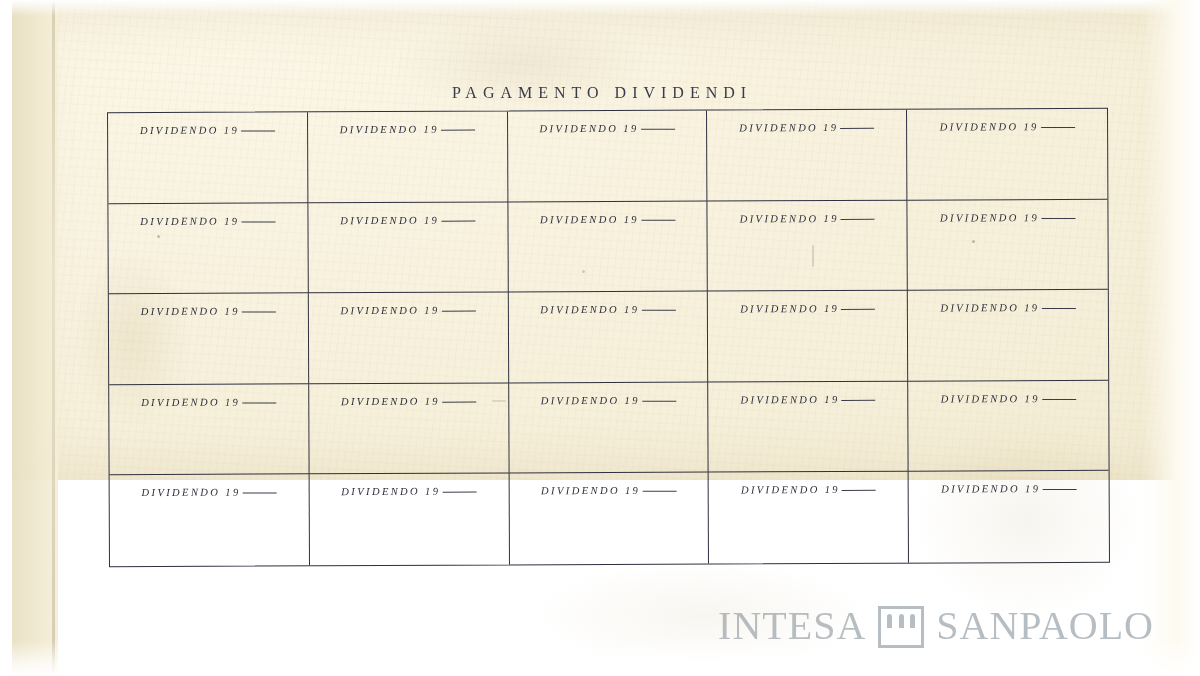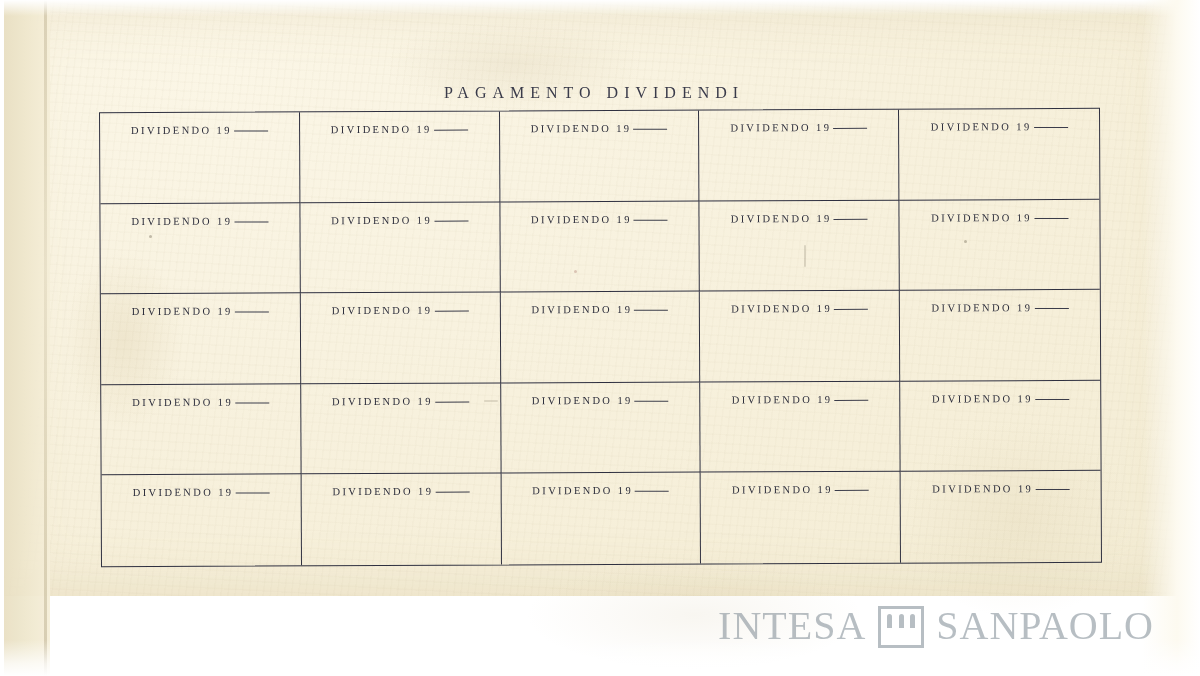--- a/index.html
+++ b/index.html
@@ -18,24 +18,24 @@
     position: relative;
     width: 1200px;
     height: 676px;
     background: #ffffff;
     overflow: hidden;
   }
 
   
   #paper {
     position: absolute;
-    left: 4px;
+    left: 12px;
     top: 0px;
     width: 1180px;
-    height: 596px;
+    height: 480px;
     background:
       radial-gradient(ellipse at 18% 12%, #fbf6e6 0%, #f8f2df 38%, #f6efd9 70%, #f3ecd4 100%);
     box-shadow: inset 0 0 60px rgba(190,170,120,0.25);
   }
 
   
   #left-edge {
     position: absolute;
     left: 0;
     top: 0;
@@ -114,20 +114,21 @@
     grid-template-rows: repeat(5, 1fr);
     background: transparent;
     transform: rotate(-0.25deg);
   }
   .cell {
     position: relative;
     border-right: 1.4px solid #2f3040;
     border-bottom: 1.4px solid #2f3040;
     box-sizing: border-box;
     padding: 12px 0 0 0;
+    font-style: italic;
   }
   .cell.last-col { border-right: none; }
   .cell.last-row { border-bottom: none; }
 
   .cell-label {
     font-family: "Liberation Serif", serif;
     font-size: 10.5px;
     letter-spacing: 2.4px;
     color: #2d2e3c;
     text-align: center;

